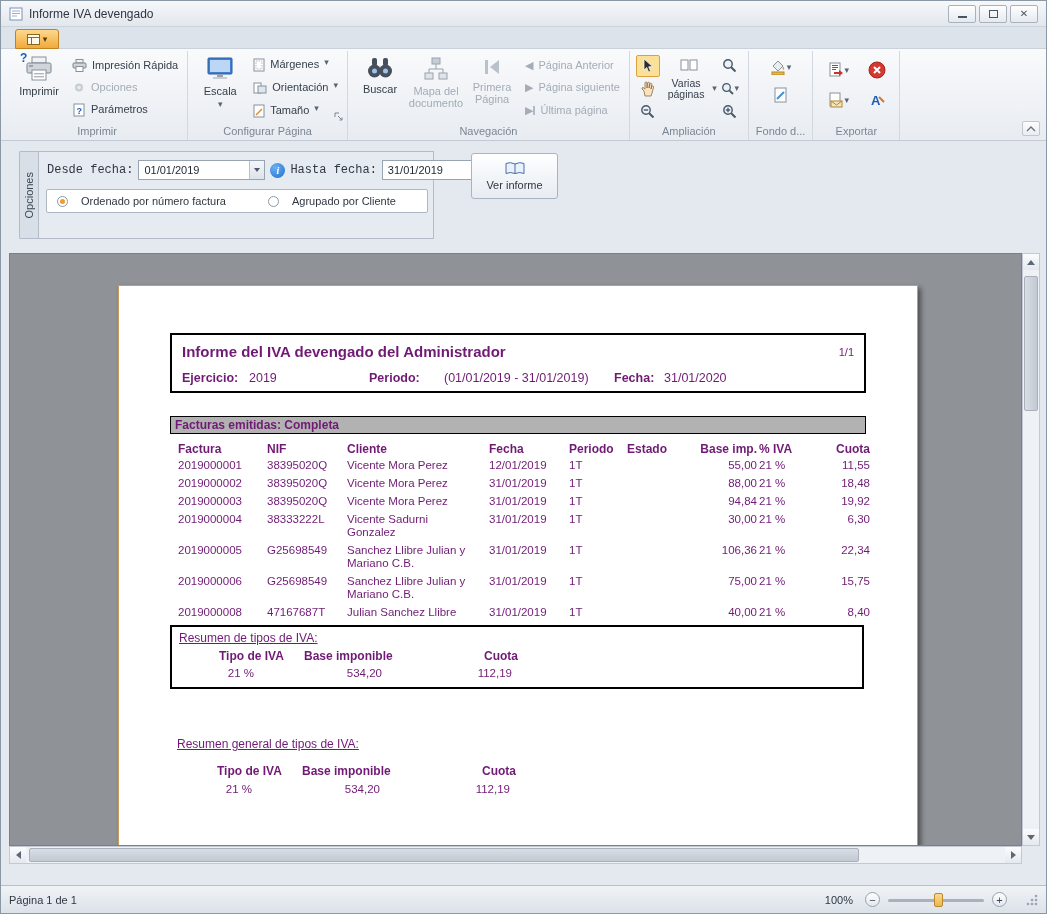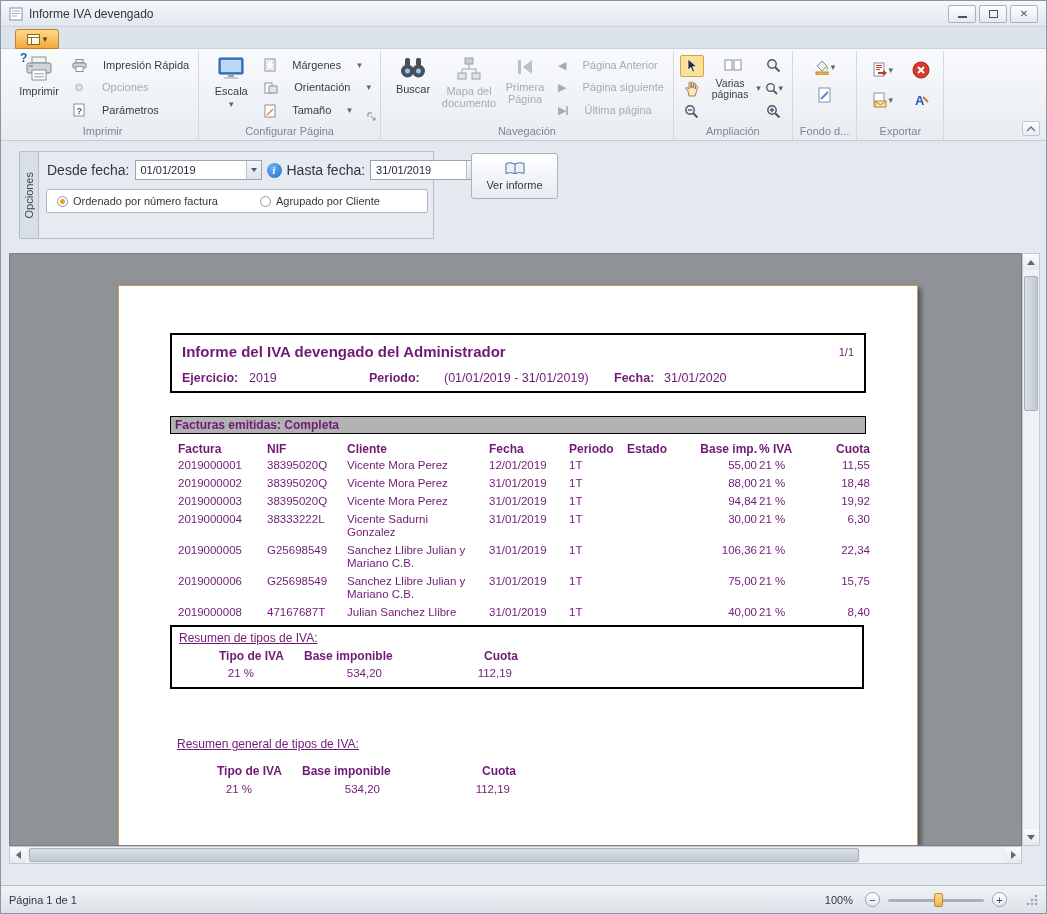--- a/index.html
+++ b/index.html
@@ -20,46 +20,46 @@
   .appmenu-btn { position:absolute; left:14px; top:2px; width:44px; height:20px; background:linear-gradient(#fcd98e,#f2a93b); border:1px solid #c08222; border-radius:3px 3px 0 0; display:flex; align-items:center; justify-content:center; gap:3px; }
   .appmenu-btn .dd { font-size:9px; color:#5a3c06; line-height:1; }
 
   
   .ribbon { position:absolute; top:48px; left:0; right:0; height:92px; background:linear-gradient(#f9fafc,#e8ecf1); border-bottom:1px solid #c3cad3; display:flex; padding:2px 2px 0 6px; }
   .rgroup { display:flex; flex-direction:column; border-right:1px solid #d2d8df; padding:1px 5px 0 5px; position:relative; }
   .rg-content { flex:1; display:flex; align-items:stretch; gap:2px; }
   .rg-label { text-align:center; font-size:11px; color:#7b8693; padding:1px 2px 3px; white-space:nowrap; }
   .bigbtn { width:54px; display:flex; flex-direction:column; align-items:center; justify-content:flex-start; gap:3px; padding:4px 1px 2px; border-radius:3px; font-size:11px; color:#36404c; text-align:center; line-height:12px; }
   .vstack { display:flex; flex-direction:column; justify-content:space-around; padding:2px 0; }
-  .smallbtn { display:flex; align-items:center; gap:16px; font-size:11px; color:#36404c; padding:2px 4px; border-radius:2px; white-space:nowrap; line-height:13px; }
+  .smallbtn { display:flex; align-items:flex-start; gap:5px; font-size:11px; color:#36404c; padding:2px 4px; border-radius:2px; white-space:nowrap; line-height:13px; }
   .disabled, .disabled * { color:#a3acb7 !important; }
   .dd { font-size:9px; color:#5a6572; line-height:1; }
   .iconbtn { width:24px; height:22px; display:flex; align-items:center; justify-content:center; border-radius:2px; gap:1px; }
   .iconbtn.selected { background:#fbe09a; border:1px solid #dba23c; }
   .amp-grid { display:grid; grid-template-columns:26px 56px 26px; grid-auto-rows:23px; align-items:center; justify-items:center; padding-top:2px; }
   .varias-label { font-size:10.5px; color:#36404c; text-align:center; line-height:11px; width:54px; }
   .dialog-launcher { position:absolute; right:3px; bottom:18px; width:12px; height:12px; display:flex; align-items:center; justify-content:center; }
   .ribbon-collapse { position:absolute; right:6px; bottom:4px; width:18px; height:15px; border:1px solid #c0c7d0; border-radius:2px; background:linear-gradient(#fdfdfe,#e9edf2); display:flex; align-items:center; justify-content:center; }
   .twoline { white-space:normal; width:56px; }
 
   
   .options-row { position:absolute; top:148px; left:0; right:0; height:96px; }
   .opciones-tab { position:absolute; left:18px; top:2px; width:19px; height:88px; background:#d9dfe7; border:1px solid #b3bcc8; border-right:none; border-radius:2px 0 0 2px; display:flex; align-items:center; justify-content:center; }
   .opciones-tab span { writing-mode:vertical-rl; transform:rotate(180deg); font-size:11px; color:#3c4652; }
   .options-panel { position:absolute; left:37px; top:2px; width:396px; height:88px; background:#e6ebf1; border:1px solid #b3bcc8; }
   .op-row1 { position:absolute; left:8px; top:8px; display:flex; align-items:center; gap:5px; }
-  .op-label { font-size:14px; color:#2f3742; white-space:nowrap; }
+  .op-label { font-size:12px; color:#2f3742; white-space:nowrap;font-family:Liberation Mono, monospace; }
   .combo { display:flex; align-items:center; height:20px; background:#fff; border:1px solid #98a4b2; }
   .combo .cval { font-size:11px; color:#1f2630; padding:0 5px; flex:1; }
   .combo .cbtn { width:15px; height:100%; border-left:1px solid #b8c1cc; background:linear-gradient(#f4f6f9,#dde3ea); display:flex; align-items:center; justify-content:center; }
   .tri-down { width:0; height:0; border-left:3.5px solid transparent; border-right:3.5px solid transparent; border-top:4.5px solid #4e5966; }
   .combo-from { width:127px; } .combo-to { width:112px; }
   .info-ic { width:15px; height:15px; border-radius:50%; background:radial-gradient(circle at 35% 30%, #6db1f2, #1f6fd0); color:#fff; font-size:10px; font-style:italic; font-weight:bold; display:flex; align-items:center; justify-content:center; font-family:"Liberation Serif", serif; }
   .op-row2 { position:absolute; left:7px; top:37px; width:382px; height:24px; background:#fff; border:1px solid #aeb8c4; border-radius:2px; display:flex; align-items:center; gap:42px; padding:0 10px; }
-  .radio { display:flex; align-items:center; gap:5px; font-size:11px; color:#2f3742; }
+  .radio { display:flex; align-items:center; gap:13px; font-size:11px; color:#2f3742; }
   .rdot { width:11px; height:11px; border:1px solid #8d98a6; border-radius:50%; background:#fff; position:relative; }
   .rdot.sel::after { content:""; position:absolute; left:2px; top:2px; width:5px; height:5px; border-radius:50%; background:#ef9b2d; }
   .ver-informe { position:absolute; left:470px; top:4px; width:87px; height:46px; border:1px solid #aab4c0; border-radius:3px; background:linear-gradient(#ffffff,#e7ecf2); display:flex; flex-direction:column; align-items:center; justify-content:center; gap:3px; font-size:11px; color:#2f3742; }
 
   
   .preview { position:absolute; top:252px; left:8px; width:1031px; height:611px; }
   .canvas { position:absolute; left:0; top:0; right:18px; bottom:18px; background:#8f9296; border:1px solid #7b8087; overflow:hidden; }
   .page { position:absolute; left:108px; top:31px; width:800px; height:1160px; background:#fff; border:1px solid #c79c5e; box-shadow:3px 3px 5px rgba(0,0,0,.45); }
   .report { position:relative; padding:47px 51px 0; color:#701a75; }
 

